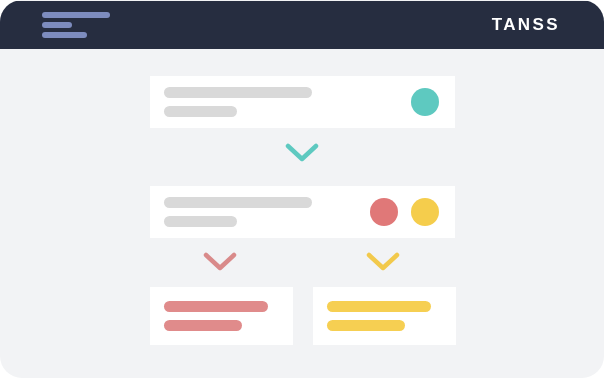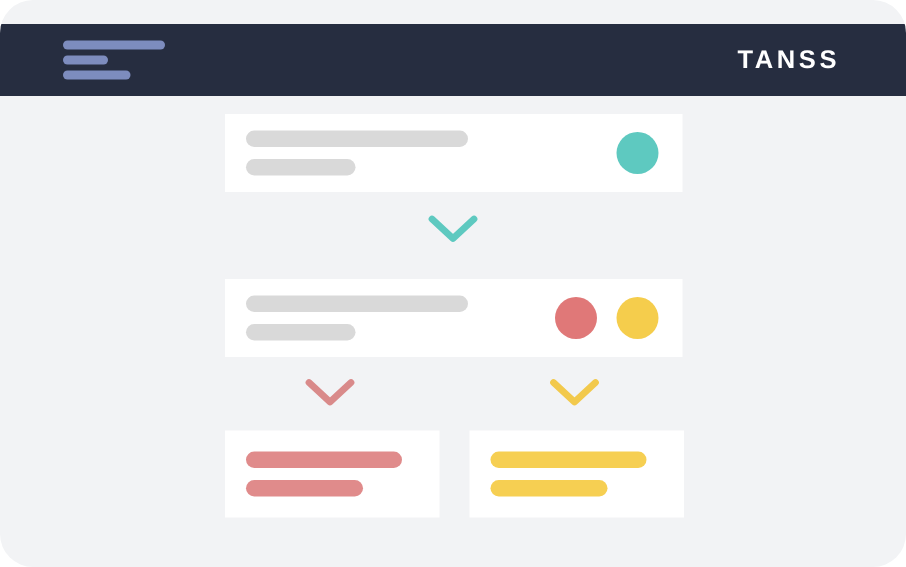--- a/index.html
+++ b/index.html
@@ -23,21 +23,21 @@
     height: 378px;
     background: #f2f3f5;
     border-radius: 22px;
     overflow: hidden;
   }
 
   
   .header {
     position: absolute;
     left: 0;
-    top: 16px;
+    top: 1px;
     width: 604px;
     height: 48px;
     background: #262d40;
     display: flex;
     align-items: center;
     justify-content: space-between;
     box-sizing: border-box;
     padding: 0 44px 0 42px;
   }
 

